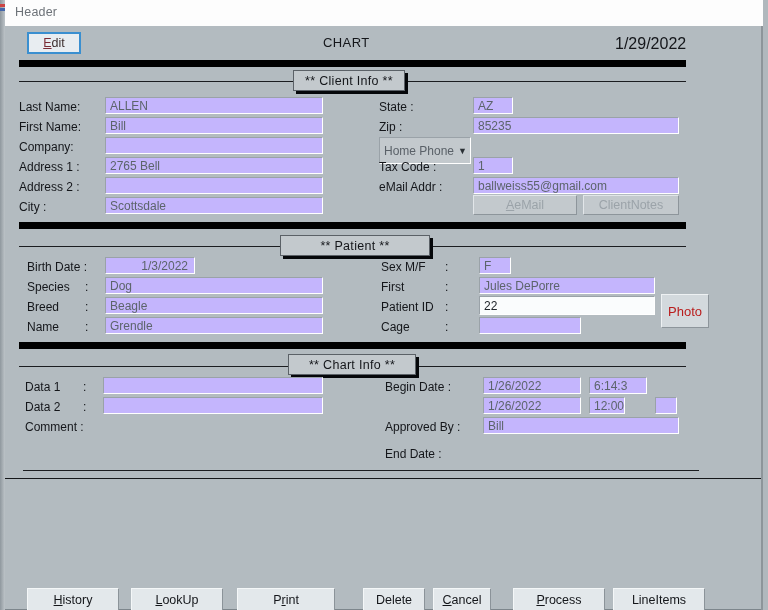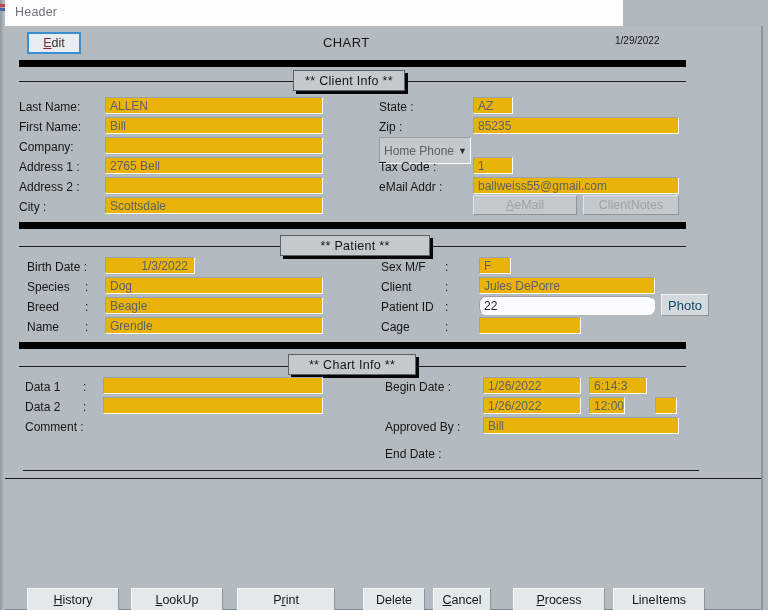--- a/index.html
+++ b/index.html
@@ -17,21 +17,21 @@
   .bg-sliver{
     position:absolute;left:0;top:0;width:6px;height:610px;
     background:linear-gradient(to right,#8f989e,#c6ccd0);
   }
   .bg-sliver .tick{position:absolute;left:0;width:5px;height:3px;background:#a33;}
   .bg-sliver .tick.t1{top:4px;background:#c44;}
   .bg-sliver .tick.t2{top:8px;background:#4466aa;}
 
   
   .titlebar{
-    position:absolute;left:5px;top:0;width:618px;height:26px;
+    position:absolute;left:5px;top:0;width:758px;height:26px;
     background:#fdfdfd;
     border-bottom:1px solid #d4d4d4;
   }
   .titlebar .title{
     position:absolute;left:10px;top:5px;
     font-size:12.5px;color:#6d7278;
     letter-spacing:.2px;
   }
 
   
@@ -57,21 +57,21 @@
     font-size:12.5px;color:#3b2d2d;
     cursor:default;
   }
   .btn-edit u{text-decoration:underline;color:#7a2b35;}
   .hdr-chart{
     position:absolute;left:318px;top:9px;
     font-size:13px;color:#14161a;letter-spacing:.4px;
   }
   .hdr-date{
     position:absolute;left:610px;top:9px;
-    font-size:10px;color:#14161a;
+    font-size:16px;color:#14161a;
   }
 
   
   .bar-black{
     position:absolute;height:7px;background:#000;
   }
   .rule-thin{
     position:absolute;height:0;border-top:1px solid #1b1d20;
   }
   .rule-full{
@@ -90,21 +90,21 @@
     box-sizing:border-box;
     letter-spacing:.3px;
   }
 
   
   .lbl{
     position:absolute;font-size:12px;color:#14161a;white-space:nowrap;
   }
   .fld{
     position:absolute;height:17px;box-sizing:border-box;
-    background:#eab308;
+    background:#c4b5fd;
     border-top:1px solid #9aa2a8;
     border-left:1px solid #9aa2a8;
     border-right:1px solid #ffffff;
     border-bottom:1px solid #ffffff;
     font-size:12px;color:#5c646b;
     padding:1px 0 0 4px;
     white-space:nowrap;overflow:hidden;
     line-height:15px;
   }
   .fld.dark{color:#21262b;}
@@ -130,26 +130,26 @@
     position:absolute;height:20px;box-sizing:border-box;
     background:#c3c9cd;
     border:1px solid #8d959b;
     border-top-color:#e2e6e9;border-left-color:#e2e6e9;
     display:flex;align-items:center;justify-content:center;
     font-size:12.5px;color:#9ba3a9;cursor:default;
   }
   .btn-sm u{text-decoration:underline;}
 
   .btn-photo{
-    position:absolute;height:22px;box-sizing:border-box;
+    position:absolute;height:34px;box-sizing:border-box;
     background:#d3d9dd;
     border:1px solid #8d959b;
     border-top-color:#eef1f3;border-left-color:#eef1f3;
     display:flex;align-items:center;justify-content:center;
-    font-size:13px;color:#0c4a6e;cursor:default;
+    font-size:13px;color:#b91c1c;cursor:default;
   }
 
   
   .btn-b{
     position:absolute;top:562px;height:24px;box-sizing:border-box;
     background:#e3e8eb;
     border:1px solid #8b9399;
     border-top-color:#f4f7f8;border-left-color:#f4f7f8;
     display:flex;align-items:center;justify-content:center;
     font-size:12.5px;color:#14161a;cursor:default;
@@ -242,27 +242,27 @@
     <div class="fld" style="left:100px;top:271px;width:218px;">Beagle</div>
 
     <div class="lbl" style="left:22px;top:294px;">Name</div>
     <div class="lbl" style="left:80px;top:294px;">:</div>
     <div class="fld" style="left:100px;top:291px;width:218px;">Grendle</div>
 
     <div class="lbl" style="left:376px;top:234px;">Sex M/F</div>
     <div class="lbl" style="left:440px;top:234px;">:</div>
     <div class="fld" style="left:474px;top:231px;width:32px;">F</div>
 
-    <div class="lbl" style="left:376px;top:254px;">Client</div>
+    <div class="lbl" style="left:376px;top:254px;">First</div>
     <div class="lbl" style="left:440px;top:254px;">:</div>
     <div class="fld" style="left:474px;top:251px;width:176px;">Jules DePorre</div>
 
     <div class="lbl" style="left:376px;top:274px;">Patient ID</div>
     <div class="lbl" style="left:440px;top:274px;">:</div>
-    <div class="fld white dark" style="left:474px;top:270px;width:176px;height:19px;line-height:16px;border-radius:7px;">22</div>
+    <div class="fld white dark" style="left:474px;top:270px;width:176px;height:19px;line-height:16px;">22</div>
     <div class="btn-photo" style="left:656px;top:268px;width:48px;">Photo</div>
 
     <div class="lbl" style="left:376px;top:294px;">Cage</div>
     <div class="lbl" style="left:440px;top:294px;">:</div>
     <div class="fld" style="left:474px;top:291px;width:102px;"></div>
 
     <div class="bar-black" style="left:14px;top:316px;width:667px;"></div>
 
     <div class="rule-thin" style="left:14px;top:340px;width:667px;"></div>
     <div class="chip" style="left:283px;top:328px;width:128px;">**  Chart Info  **</div>

